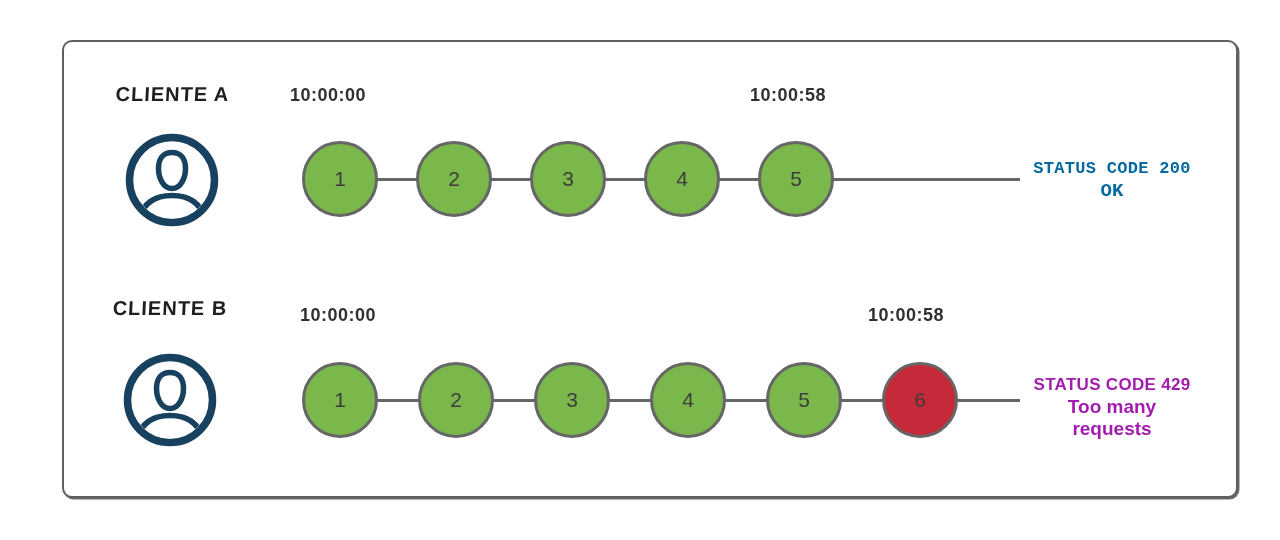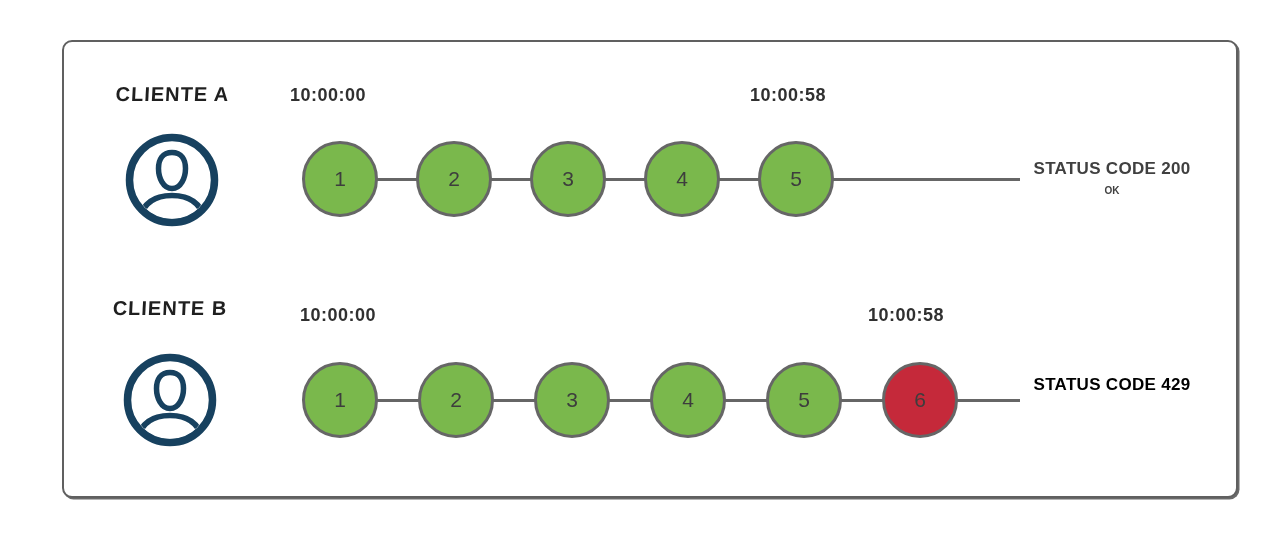--- a/index.html
+++ b/index.html
@@ -73,23 +73,23 @@
   .req.ok { background: #7ab84c; }
   .req.blocked { background: #c5293a; }
   .status {
     position: absolute;
     width: 172px;
     text-align: center;
     line-height: 22px;
     font-weight: bold;
   }
   .status .line1 { font-size: 17px; letter-spacing: 0.3px; }
-  .status .line2 { font-size: 10px; }
-  .status.ok  { color: #404040; }
-  .status.err { color: #000000; }
+  .status .line2 { font-size: 19px; }
+  .status.ok  { color: #0369a1; font-family: Liberation Mono, monospace; }
+  .status.err { color: #a21caf; }
 </style>
 </head>
 <body>
 
 <div class="stage">
   <div class="frame"></div>
 
   <div>
     <div class="client-label" style="left:100px; top:83px; width:145px;">CLIENTE A</div>
 
@@ -168,15 +168,16 @@
       </div>
     <div class="req ok" style="left:766px; top:362px;">
       <span>5</span>
       </div>
     <div class="req blocked" style="left:882px; top:362px;">
       <span>6</span>
       </div>
 
     <div class="status err" style="left:1026px; top:374px;">
       <div class="line1">STATUS CODE 429</div>
+      <div class="line2">Too many requests</div>
     </div>
   </div>
 </div>
 
 </body></html>

